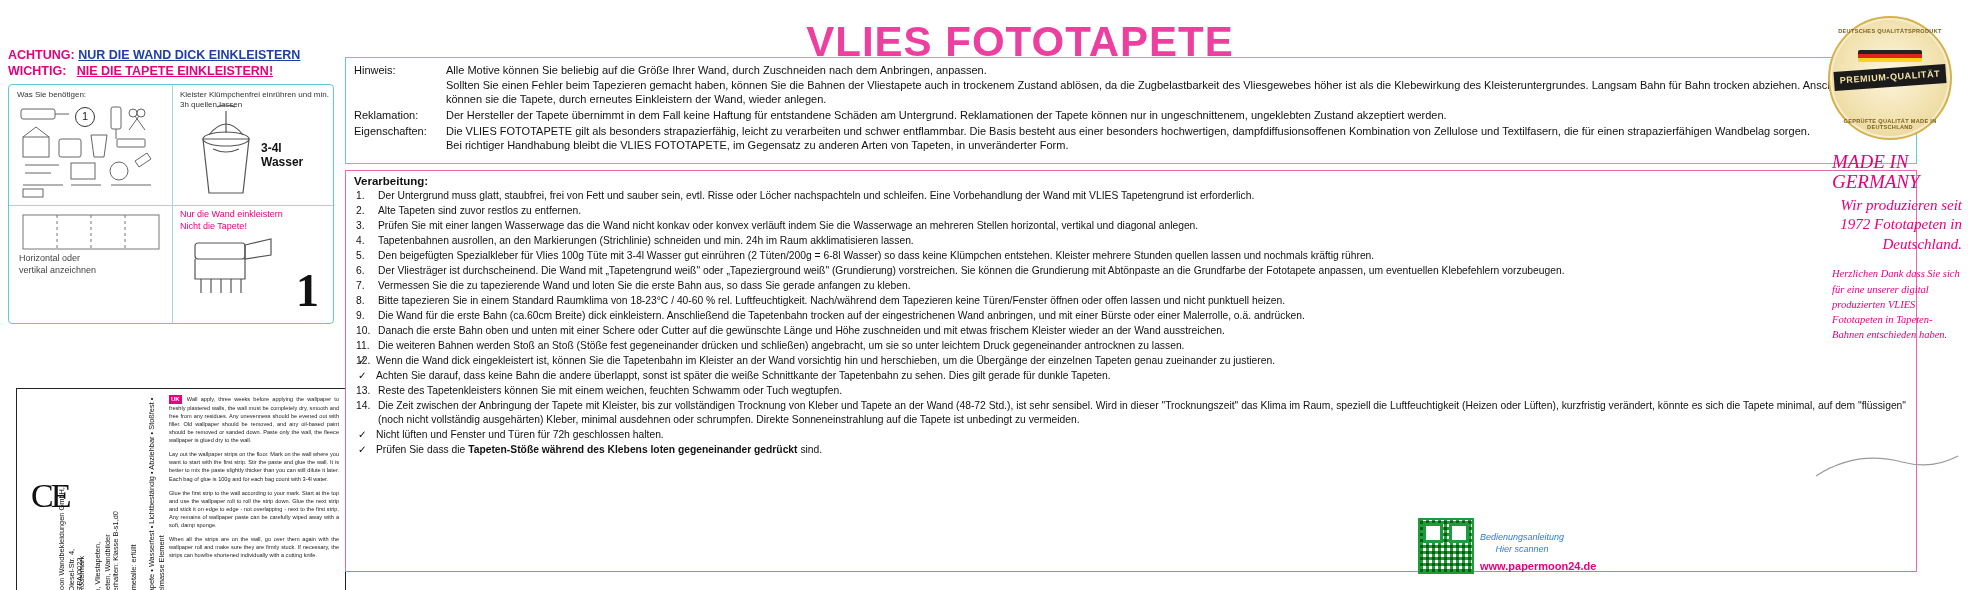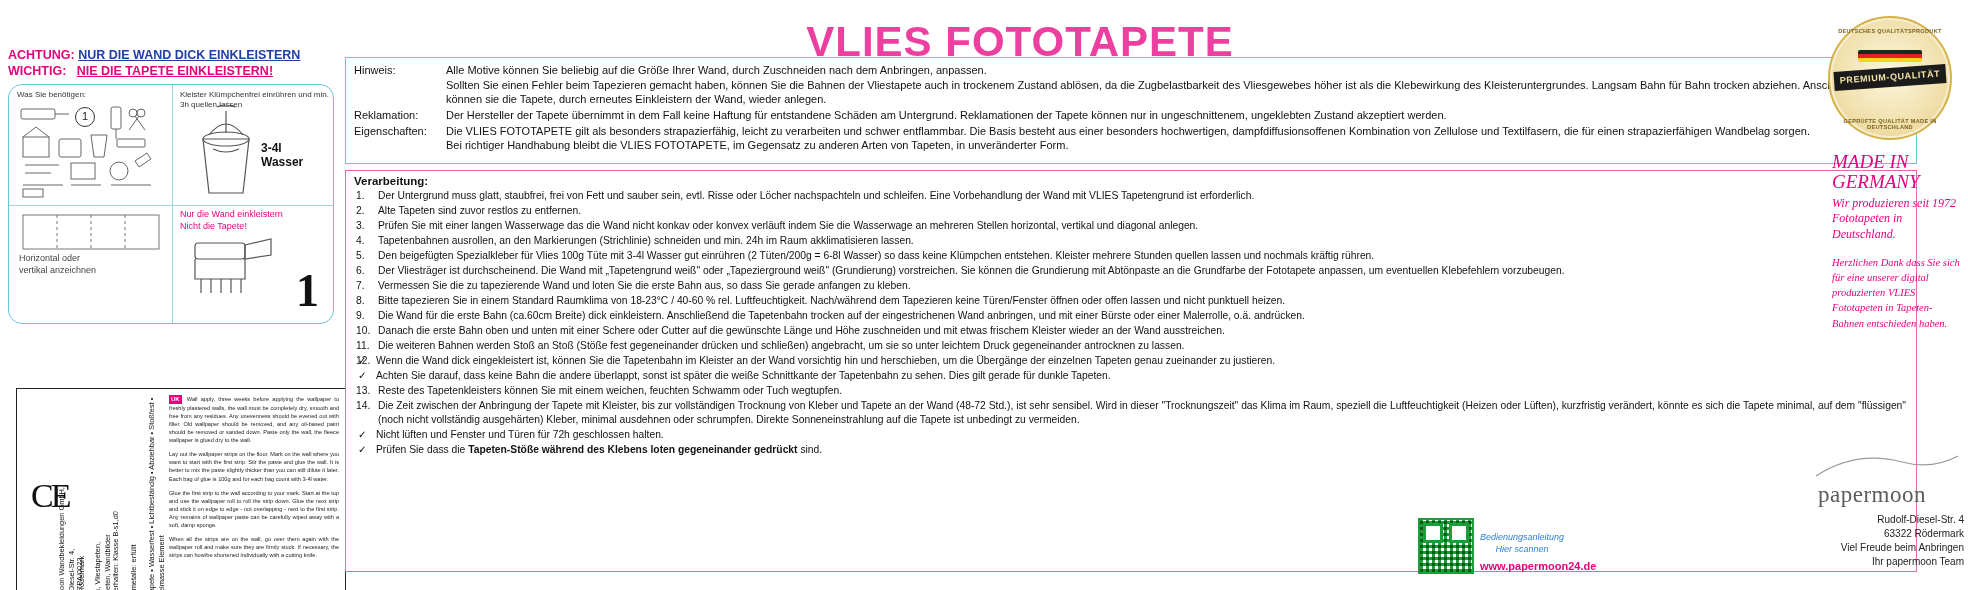--- a/index.html
+++ b/index.html
@@ -56,21 +56,21 @@
   }
   .important-label { color: #e5007d; }
   .important-text {
     color: #e5007d;
     text-decoration: underline;
   }
 
   .panel {
     margin-top: 6px;
     border: 1px solid #66c7d6;
-    border-radius: 14px;
+    border-radius: 4px;
     width: 326px;
     height: 240px;
     position: relative;
     box-sizing: border-box;
     background: #fff;
   }
   .panel-divider-v {
     position: absolute;
     left: 163px; top: 0; bottom: 0;
     width: 1px;
@@ -339,24 +339,25 @@
     font-family: "Liberation Serif", serif;
     color: #e5007d;
   }
   .made-in .big {
     font-size: 19px;
     font-style: italic;
     line-height: 1.05;
   }
   .made-in .sub {
     margin-top: 4px;
-    font-size: 12px;
+    font-size: 15px;
     font-style: italic;
     line-height: 1.3;
     color: #e5007d;
+    text-align: right;
   }
   .made-in .para {
     margin-top: 12px;
     font-size: 10.5px;
     font-style: italic;
     line-height: 1.45;
     color: #e5007d;
   }
   .brand {
     position: absolute;
@@ -614,23 +615,14 @@
     <div class="big">MADE IN</div>
     <div class="big">GERMANY</div>
     <div class="sub">Wir produzieren seit 1972 Fototapeten in Deutschland.</div>
     <div class="para">Herzlichen Dank dass Sie sich für eine unserer digital produzierten VLIES Fototapeten in Tapeten-Bahnen entschieden haben.</div>
   </div>
 
   <svg class="brand-swoosh" viewBox="0 0 150 34">
     <path d="M4 28 q40 -26 86 -14 q30 8 56 -6" stroke="#9a9a9a" stroke-width="1.2" fill="none"></path>
   </svg>
 
-  <div class="brand">
-    <div class="brand-name">papermoon</div>
-    <div class="brand-addr">
-      <div>Rudolf-Diesel-Str. 4</div>
-      <div>63322 Rödermark</div>
-      <div>Viel Freude beim Anbringen</div>
-      <div>Ihr papermoon Team</div>
-    </div>
-  </div>
 
 </div>
 
 </body></html>

